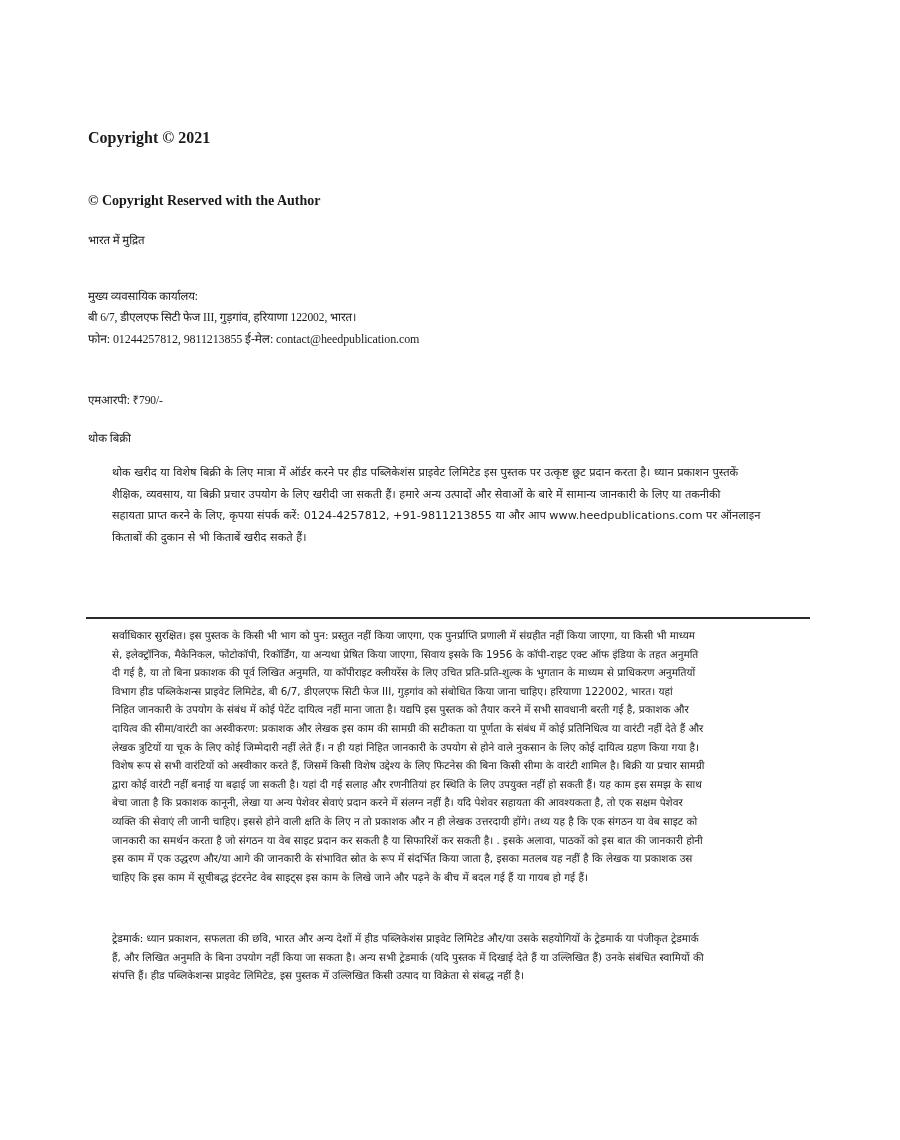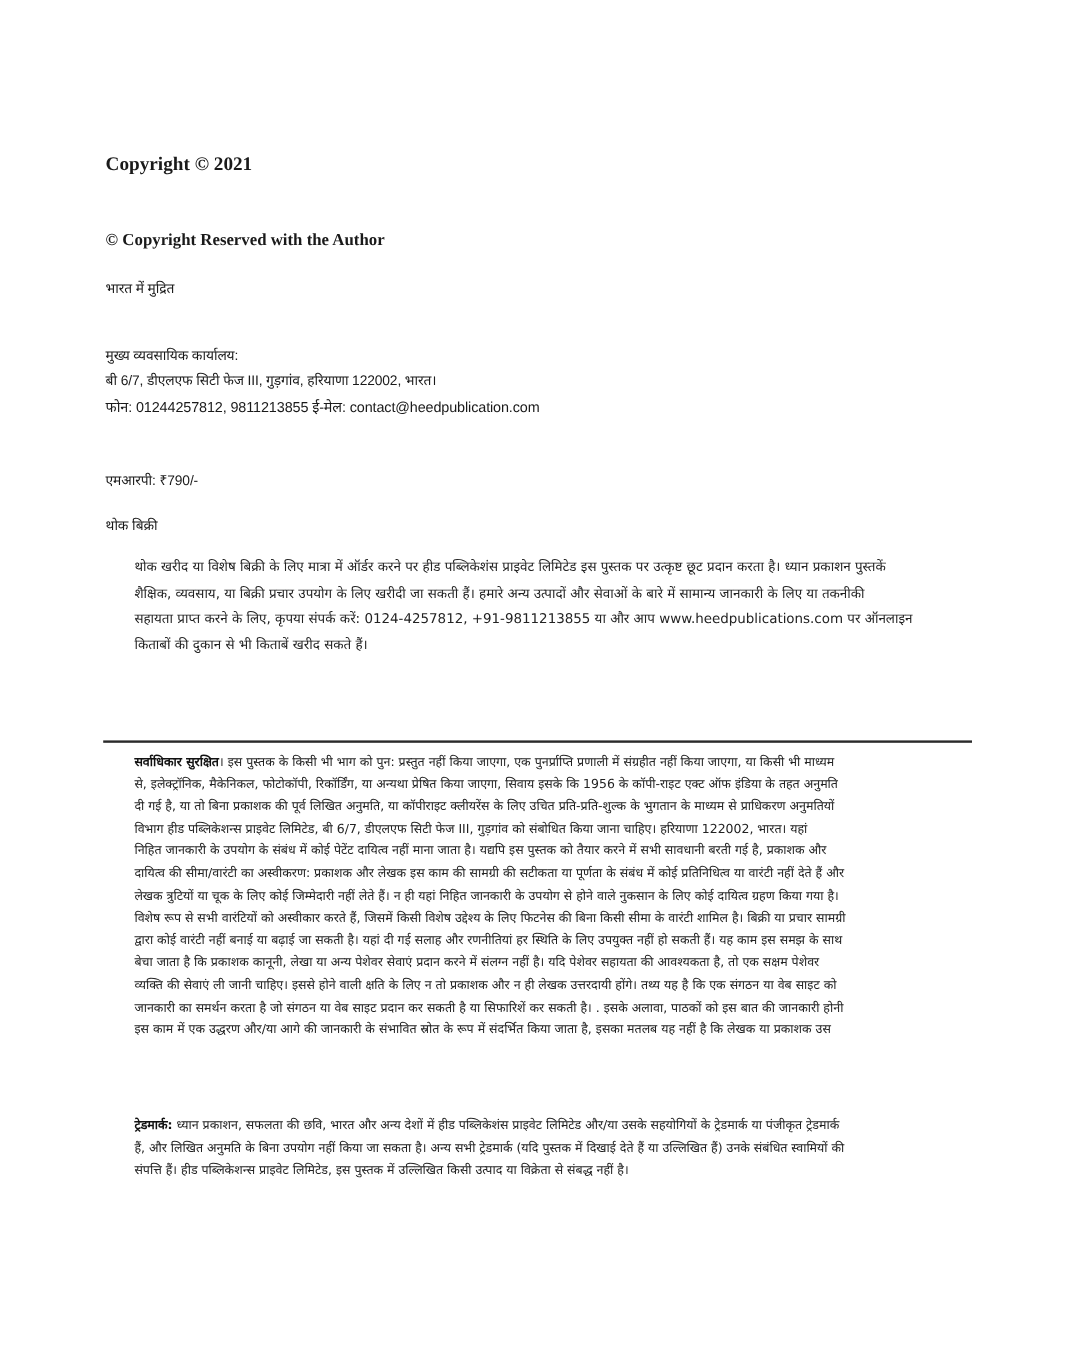--- a/index.html
+++ b/index.html
@@ -2,25 +2,25 @@
 <html><head>
 <meta charset="utf-8">
 <style>
   html, body { margin: 0; padding: 0; background: #ffffff; }
   body { width: 900px; height: 1140px; position: relative; overflow: hidden;
          font-family: "DejaVu Serif", "Liberation Serif", serif; color: #1a1a1a; }
   .page { position: absolute; left: 0; top: 0; width: 900px; height: 1140px; }
   .blk { position: absolute; left: 88px; }
   .t-bold { font-family: "Liberation Serif", serif; font-weight: bold; font-size: 16px; }
   .t-serif { font-family: "Liberation Serif", serif; font-size: 14px; }
-  .deva { font-family: Liberation Sans, sans-serif; font-size: 11.5px; letter-spacing: -0.1px; }
+  .deva { font-family: Liberation Serif, serif; font-size: 11.5px; letter-spacing: -0.1px; }
   .para { position: absolute; left: 88px; width: 724px;
           font-family: "DejaVu Sans", sans-serif; font-size: 11.2px; line-height: 21.5px;
           text-align: justify; color: #222; }
-  .para b { font-weight: bold; color: #111; }
+  .para b { font-weight: normal; color: #111; }
   .small { font-size: 10.4px; line-height: 18.6px; }
   .rule { position: absolute; left: 86px; top: 617px; width: 724px; height: 2px; background: #2a2a2a; }
   .line { display: block; margin-left: 24px; }
 </style>
 </head>
 <body>
 
 <div class="page">
 
   <div class="blk t-bold" style="top:129px;">Copyright © 2021</div>
@@ -53,20 +53,21 @@
     <span class="line">विभाग हीड पब्लिकेशन्स प्राइवेट लिमिटेड, बी 6/7, डीएलएफ सिटी फेज III, गुड़गांव को संबोधित किया जाना चाहिए। हरियाणा 122002, भारत। यहां</span>
     <span class="line">निहित जानकारी के उपयोग के संबंध में कोई पेटेंट दायित्व नहीं माना जाता है। यद्यपि इस पुस्तक को तैयार करने में सभी सावधानी बरती गई है, प्रकाशक और</span>
     <span class="line">दायित्व की सीमा/वारंटी का अस्वीकरण: प्रकाशक और लेखक इस काम की सामग्री की सटीकता या पूर्णता के संबंध में कोई प्रतिनिधित्व या वारंटी नहीं देते हैं और</span>
     <span class="line">लेखक त्रुटियों या चूक के लिए कोई जिम्मेदारी नहीं लेते हैं। न ही यहां निहित जानकारी के उपयोग से होने वाले नुकसान के लिए कोई दायित्व ग्रहण किया गया है।</span>
     <span class="line">विशेष रूप से सभी वारंटियों को अस्वीकार करते हैं, जिसमें किसी विशेष उद्देश्य के लिए फिटनेस की बिना किसी सीमा के वारंटी शामिल है। बिक्री या प्रचार सामग्री</span>
     <span class="line">द्वारा कोई वारंटी नहीं बनाई या बढ़ाई जा सकती है। यहां दी गई सलाह और रणनीतियां हर स्थिति के लिए उपयुक्त नहीं हो सकती हैं। यह काम इस समझ के साथ</span>
     <span class="line">बेचा जाता है कि प्रकाशक कानूनी, लेखा या अन्य पेशेवर सेवाएं प्रदान करने में संलग्न नहीं है। यदि पेशेवर सहायता की आवश्यकता है, तो एक सक्षम पेशेवर</span>
     <span class="line">व्यक्ति की सेवाएं ली जानी चाहिए। इससे होने वाली क्षति के लिए न तो प्रकाशक और न ही लेखक उत्तरदायी होंगे। तथ्य यह है कि एक संगठन या वेब साइट को</span>
     <span class="line">जानकारी का समर्थन करता है जो संगठन या वेब साइट प्रदान कर सकती है या सिफारिशें कर सकती है। . इसके अलावा, पाठकों को इस बात की जानकारी होनी</span>
     <span class="line">इस काम में एक उद्धरण और/या आगे की जानकारी के संभावित स्रोत के रूप में संदर्भित किया जाता है, इसका मतलब यह नहीं है कि लेखक या प्रकाशक उस</span>
+    <span class="line">चाहिए कि इस काम में सूचीबद्ध इंटरनेट वेब साइट्स इस काम के लिखे जाने और पढ़ने के बीच में बदल गई हैं या गायब हो गई हैं।</span>
   </div>
 
   <div class="para small" style="top:929px;">
     <span class="line"><b>ट्रेडमार्क:</b><span> ध्यान प्रकाशन, सफलता की छवि, भारत और अन्य देशों में हीड पब्लिकेशंस प्राइवेट लिमिटेड और/या उसके सहयोगियों के ट्रेडमार्क या पंजीकृत ट्रेडमार्क</span></span>
     <span class="line">हैं, और लिखित अनुमति के बिना उपयोग नहीं किया जा सकता है। अन्य सभी ट्रेडमार्क (यदि पुस्तक में दिखाई देते हैं या उल्लिखित हैं) उनके संबंधित स्वामियों की</span>
     <span class="line">संपत्ति हैं। हीड पब्लिकेशन्स प्राइवेट लिमिटेड, इस पुस्तक में उल्लिखित किसी उत्पाद या विक्रेता से संबद्ध नहीं है।</span>
   </div>
 
 </div>
 

